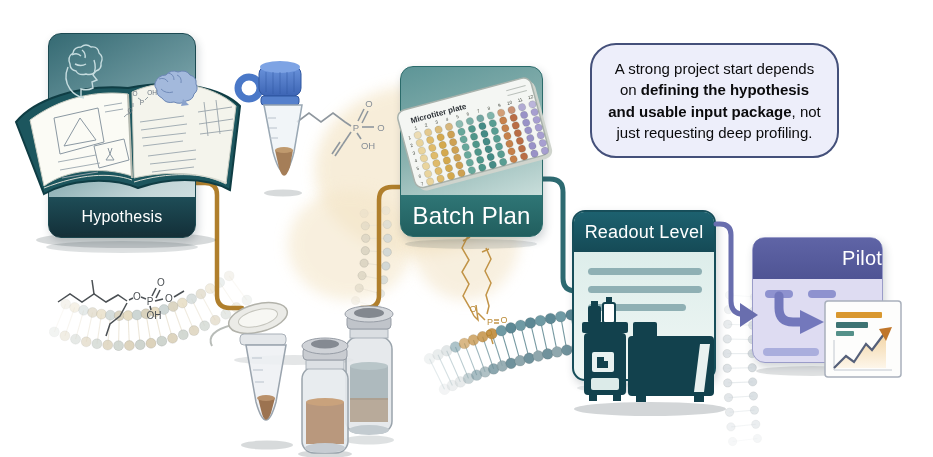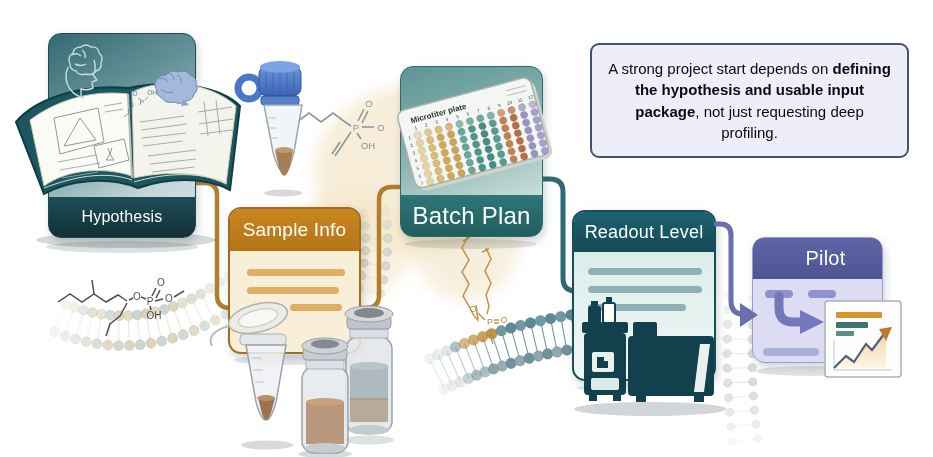--- a/index.html
+++ b/index.html
@@ -29,25 +29,25 @@
         background:linear-gradient(#2f7676,#215e5e);border-radius:0 0 11px 11px;}
   
   .card.readout{left:572px;top:210px;width:144px;height:171px;border:2px solid #174e5a;
         background:linear-gradient(#d7eae7,#f0f7f5);text-decoration:underline;}
   .readout .stage-label{top:0;height:40px;line-height:40px;font-size:18px;
         background:linear-gradient(#1d616f,#154a56);border-radius:10px 10px 0 0;}
   .r-line{position:absolute;left:14px;height:7px;border-radius:4px;background:#8fb0b4;}
   
   .card.pilot{left:752px;top:237px;width:131px;height:126px;border:1.5px solid #9a9cc9;
         background:#dedcf2;}
-  .pilot .stage-label{top:0;height:41px;line-height:41px;font-size:20px;text-align:center;
+  .pilot .stage-label{top:0;height:41px;line-height:41px;font-size:20px;text-align:right;
         padding-left:16px;background:linear-gradient(#5f64a6,#4f5494);border-radius:10px 10px 0 0;}
   
-  .callout{position:absolute;left:590px;top:43px;width:319px;height:115px;z-index:4;
-        box-sizing:border-box;background:#edeefa;border:2.5px solid #44507a;border-radius:9px;
+  .callout{position:absolute;left:590px;top:43px;width:249px;height:115px;z-index:4;
+        box-sizing:border-box;background:#edeefa;border:2.5px solid #44507a;border-radius:26px;
         display:flex;align-items:center;justify-content:center;padding:8px 14px;}
   .callout p{margin:0;font-size:15px;line-height:1.42;color:#0b0b0d;text-align:center;}
 </style>
 </head>
 <body>
 
 <div class="canvas">
 
   <svg id="layerA" class="layer" width="933" height="457">
     <defs>
@@ -303,26 +303,20 @@
       <path d="M196,183 h9 q12,0 12,12 v100 q0,13 13,13 h12" stroke="#b07f2c" stroke-width="4.5"></path>
       <path d="M361,308 h5 q13,0 13,-13 v-95 q0,-13 13,-13 h9" stroke="#b07f2c" stroke-width="4.5"></path>
       <path d="M543,179 h7 q13,0 13,13 v86 q0,13 13,13 h6" stroke="#2d6a71" stroke-width="5"></path>
     </g>
   </svg>
 
   <div class="card hypothesis">
     <div class="stage-label">Hypothesis</div>
   </div>
 
-  <div class="card sample">
-    <div class="stage-label">Sample Info</div>
-    <div class="s-line" style="top:60px;width:98px"></div>
-    <div class="s-line" style="top:78px;width:92px"></div>
-    <div class="s-line" style="top:95px;left:60px;width:52px"></div>
-  </div>
 
   <div class="card batch">
     <div class="stage-label">Batch Plan</div>
   </div>
 
   <div class="card readout">
     <div class="stage-label">Readout Level</div>
     <div class="r-line" style="top:56px;width:114px"></div>
     <div class="r-line" style="top:74px;width:114px"></div>
     <div class="r-line" style="top:92px;width:98px"></div>

